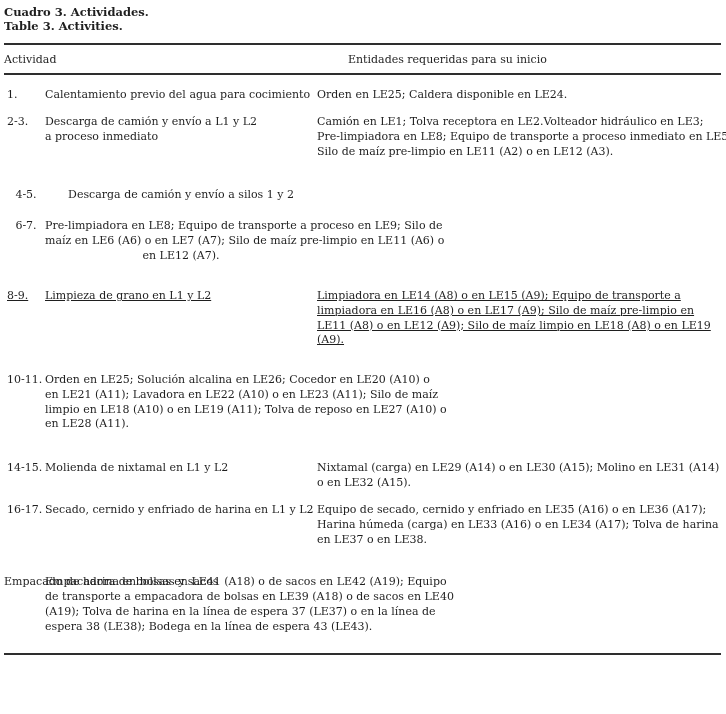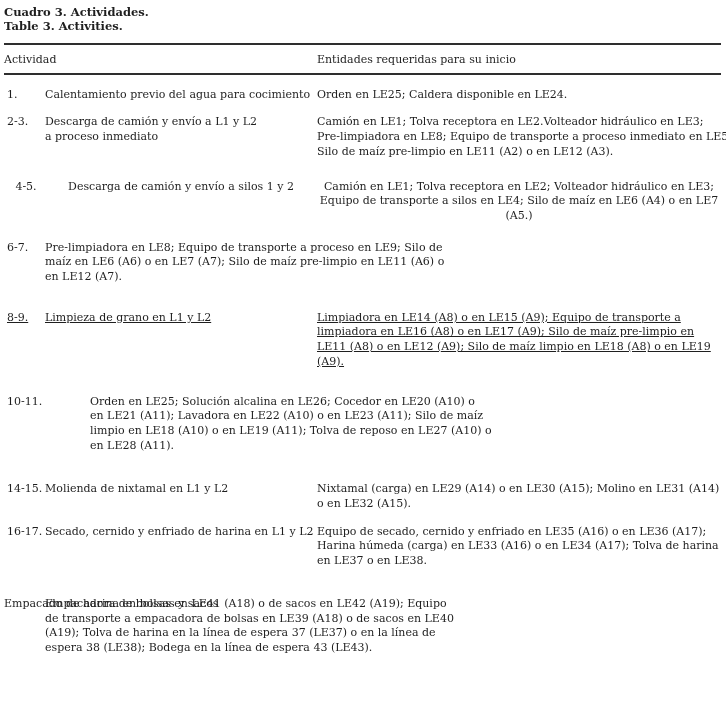--- a/index.html
+++ b/index.html
@@ -16,35 +16,36 @@
     overflow: hidden;
   }
   .caption { font-weight: bold; font-size: 11.5px; line-height: 14px; white-space: pre; }
   .rule { height: 1.5px; background: #2e2e2e; }
   .rule-top { margin-top: 10px; }
   .thead {
     display: grid;
     grid-template-columns: 313px 1fr;
     padding: 8px 0 6px 0;
     line-height: 14.7px;
+    gap: 31px;
   }
   .tbody { padding-top: 13px; }
   .trow {
     display: grid;
     grid-template-columns: 41px 272px 1fr;
     line-height: 14.7px;
   }
   .cell { white-space: pre; }
   .num { padding-left: 3px; }
   .tbody .trow:nth-child(1)  { margin-bottom: 13px; }
-  .tbody .trow:nth-child(2)  { margin-bottom: 20px; }
+  .tbody .trow:nth-child(2)  { margin-bottom: 28px; }
   .tbody .trow:nth-child(3)  { margin-bottom: 17px; text-align: center; }
-  .tbody .trow:nth-child(4)  { margin-bottom: 26px; }
+  .tbody .trow:nth-child(4)  { margin-bottom: 26px; text-align: center; }
   .tbody .trow:nth-child(5)  { margin-bottom: 25px; text-decoration: underline; }
-  .tbody .trow:nth-child(6)  { margin-bottom: 29px; gap: 45px; }
+  .tbody .trow:nth-child(6)  { margin-bottom: 29px; }
   .tbody .trow:nth-child(7)  { margin-bottom: 13px; }
   .tbody .trow:nth-child(8)  { margin-bottom: 28px; }
   .tbody .trow:nth-child(9)  { margin-bottom: 19px; }
   .tbody .trow:nth-child(10) { margin-bottom: 0; }
   .rule-bottom { margin-top: 7px; }
 </style>
 </head>
 <body>
 
 <div class="page">
@@ -74,23 +75,20 @@
       <div class="cell">Descarga de camión y envío a L1 y L2
 a proceso inmediato</div>
       <div class="cell">Camión en LE1; Tolva receptora en LE2.Volteador hidráulico en LE3;
 Pre-limpiadora en LE8; Equipo de transporte a proceso inmediato en LE5;
 Silo de maíz pre-limpio en LE11 (A2) o en LE12 (A3).</div>
     </div>
 
     <div class="trow">
       <div class="cell num">4-5.</div>
       <div class="cell">Descarga de camión y envío a silos 1 y 2</div>
-      <div class="cell">Camión en LE1; Tolva receptora en LE2; Volteador hidráulico en LE3;
-Equipo de transporte a silos en LE4; Silo de maíz en LE6 (A4) o en LE7
-(A5.)</div>
     </div>
 
     <div class="trow">
       <div class="cell num">6-7.</div>
       <div class="cell">Pre-limpiadora en LE8; Equipo de transporte a proceso en LE9; Silo de
 maíz en LE6 (A6) o en LE7 (A7); Silo de maíz pre-limpio en LE11 (A6) o
 en LE12 (A7).</div>
     </div>
 
     <div class="trow">

